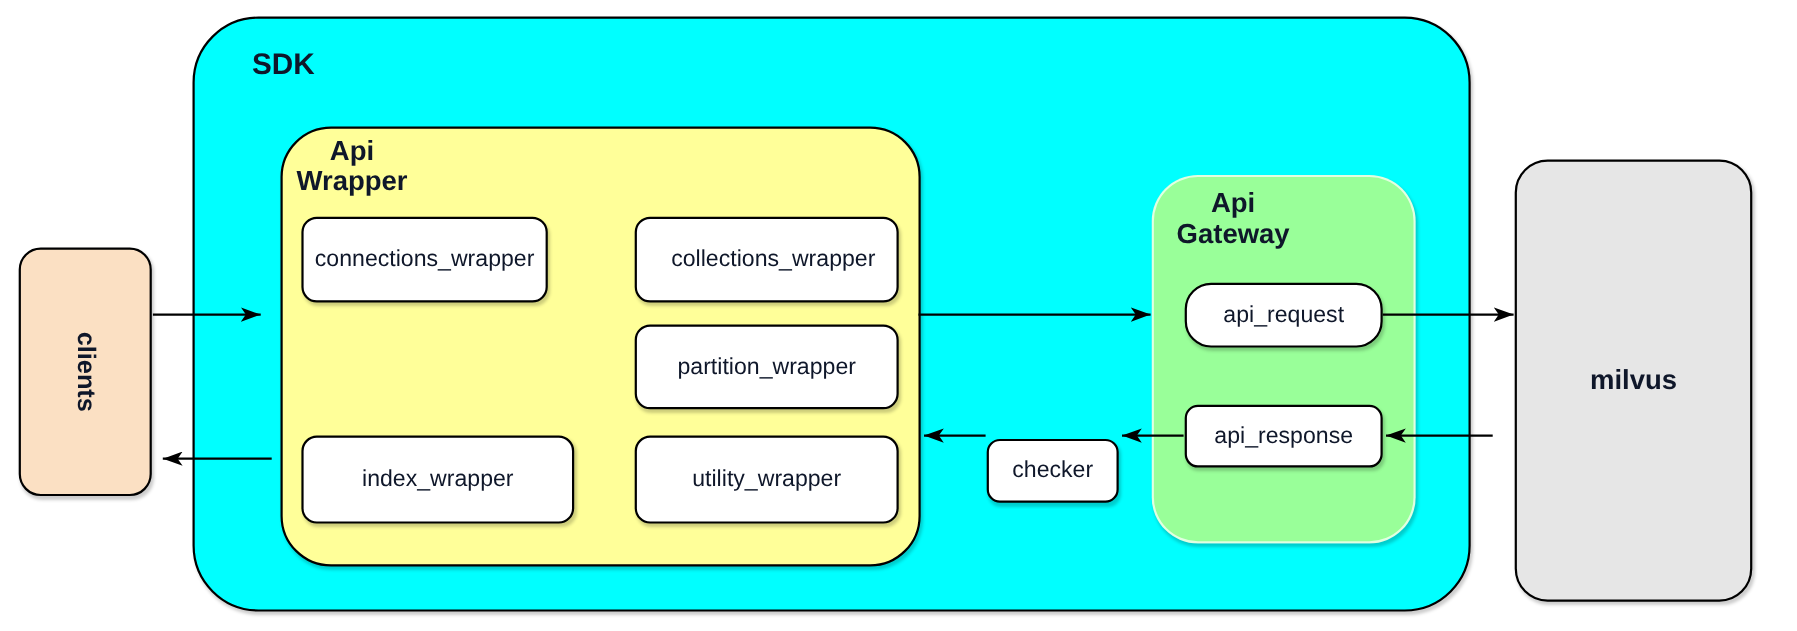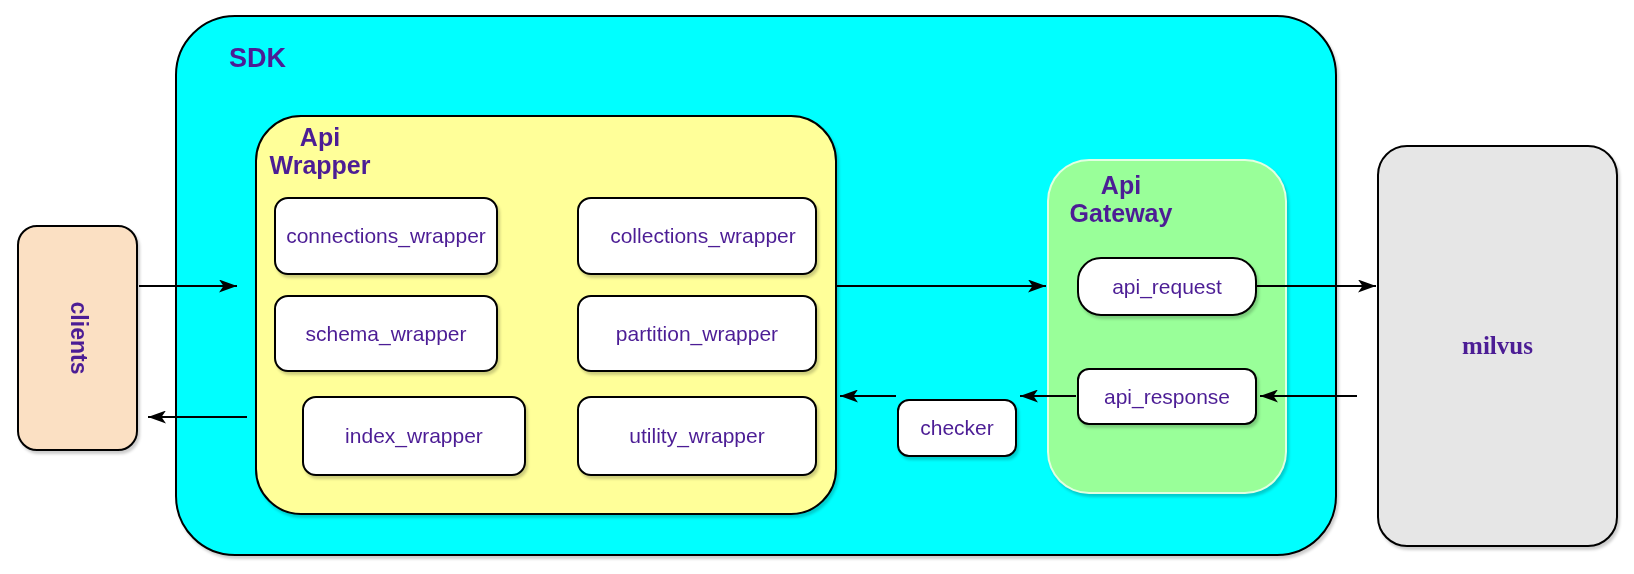--- a/index.html
+++ b/index.html
@@ -3,21 +3,21 @@
 <meta charset="utf-8">
 <style>
   * { box-sizing: border-box; }
   html, body { margin: 0; padding: 0; background: #ffffff; }
   .canvas {
     position: relative;
     width: 1634px;
     height: 574px;
     background: #ffffff;
     font-family: "Liberation Sans", sans-serif;
-    color: #4c1d95;
+    color: #0f172a;
     overflow: hidden;
   }
   .node {
     position: absolute;
     border: 2px solid #000;
     box-shadow: 2px 3px 3px rgba(0,0,0,0.20);
   }
   .soft-border {
     border: 2px solid rgba(255,255,255,0.70);
   }
@@ -83,42 +83,41 @@
 
   <div class="node" style="left: 255px; top: 115px; width: 582px; height: 400px; border-radius: 46px; background-color: rgb(255, 255, 153);">
     <div class="corner-label" style="left:3px; top:6px; width:120px;">
       <div>Api</div>
       <div>Wrapper</div>
     </div>
   </div>
 
   <div class="wbox" style="left: 274px; top: 197px; width: 224px; height: 78px; background-color: rgb(255, 255, 255);">connections_wrapper</div>
   <div class="wbox" style="left: 577px; top: 197px; width: 240px; height: 78px; background-color: rgb(255, 255, 255); padding-left: 12px;">collections_wrapper</div>
-  <div class="wbox" style="left: 274px; top: 295px; width: 224px; height: 77px; background-color: rgb(255, 255, 255);">schema_wrapper</div>
   <div class="wbox" style="left: 577px; top: 295px; width: 240px; height: 77px; background-color: rgb(255, 255, 255);">partition_wrapper</div>
-  <div class="wbox" style="left: 274px; top: 396px; width: 224px; height: 80px; background-color: rgb(255, 255, 255); margin-left: 28px;">index_wrapper</div>
+  <div class="wbox" style="left: 274px; top: 396px; width: 248px; height: 80px; background-color: rgb(255, 255, 255);">index_wrapper</div>
   <div class="wbox" style="left: 577px; top: 396px; width: 240px; height: 80px; background-color: rgb(255, 255, 255);">utility_wrapper</div>
 
   <div class="node soft-border" style="left: 1047px; top: 159px; width: 240px; height: 335px; border-radius: 42px; background-color: rgb(153, 255, 153);">
     <div class="corner-label" style="left:0px; top:10px; width:144px;">
       <div>Api</div>
       <div>Gateway</div>
     </div>
   </div>
 
   <div class="wbox" style="left: 1077px; top: 257px; width: 180px; height: 59px; border-radius: 24px; background-color: rgb(255, 255, 255);">api_request</div>
   <div class="wbox" style="left: 1077px; top: 368px; width: 180px; height: 57px; border-radius: 12px; background-color: rgb(255, 255, 255);">api_response</div>
 
   <div class="wbox" style="left: 897px; top: 367px; width: 120px; height: 58px; border-radius: 12px; background-color: rgb(255, 255, 255); margin-top: 32px;">checker</div>
 
   <div class="node" style="left: 17px; top: 225px; width: 121px; height: 226px; border-radius: 20px; background-color: rgb(251, 224, 195);">
     <span class="vlabel">clients</span>
   </div>
 
-  <div class="node" style="left: 1377px; top: 145px; width: 241px; height: 402px; border-radius: 30px; background-color: rgb(230, 230, 230); font-family: Liberation Serif, serif;">
+  <div class="node" style="left: 1377px; top: 145px; width: 216px; height: 402px; border-radius: 30px; background-color: rgb(230, 230, 230);">
     <div class="center-label">milvus</div>
   </div>
 
   <svg class="arrows" width="1634" height="574" viewBox="0 0 1634 574">
     <defs>
       <marker id="ah" markerUnits="userSpaceOnUse" markerWidth="18" markerHeight="13" refX="18" refY="6.5" orient="auto">
         <path d="M0,0 L18,6.5 L0,13 L4.5,6.5 Z" fill="#000"></path>
       </marker>
     </defs>
     <line x1="139" y1="286" x2="237" y2="286" stroke="#000" stroke-width="2" marker-end="url(#ah)"></line>

